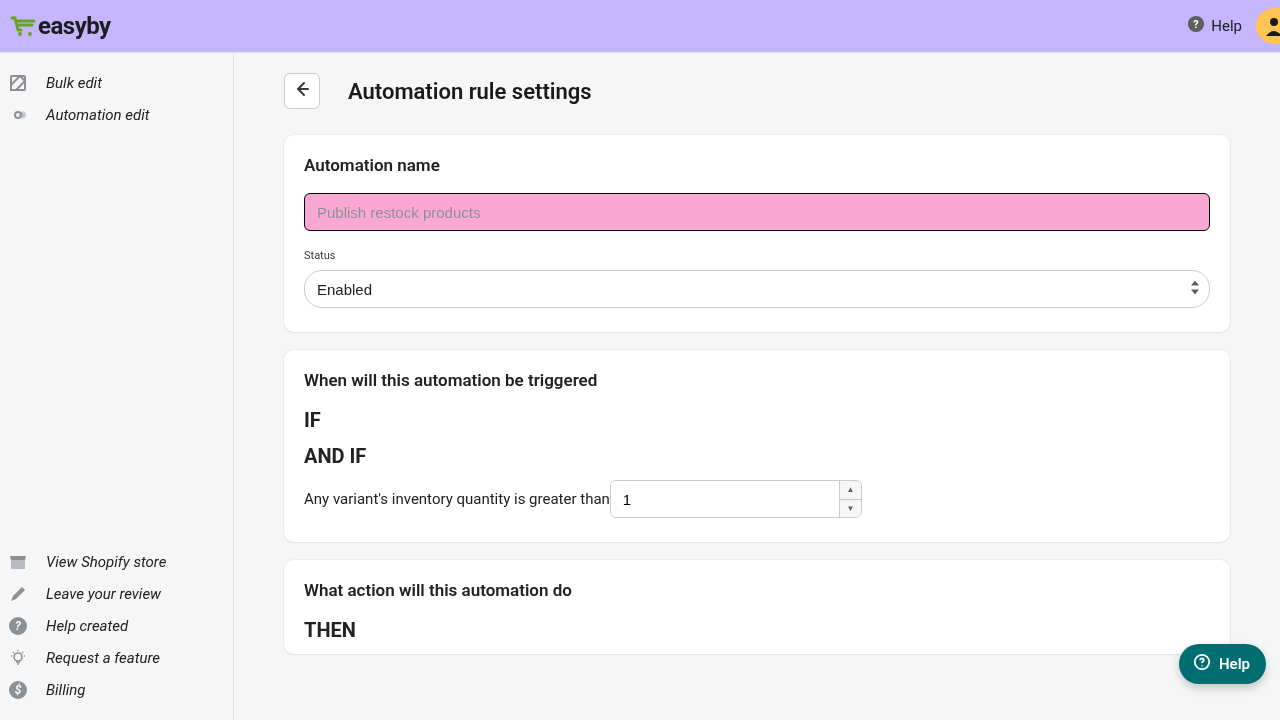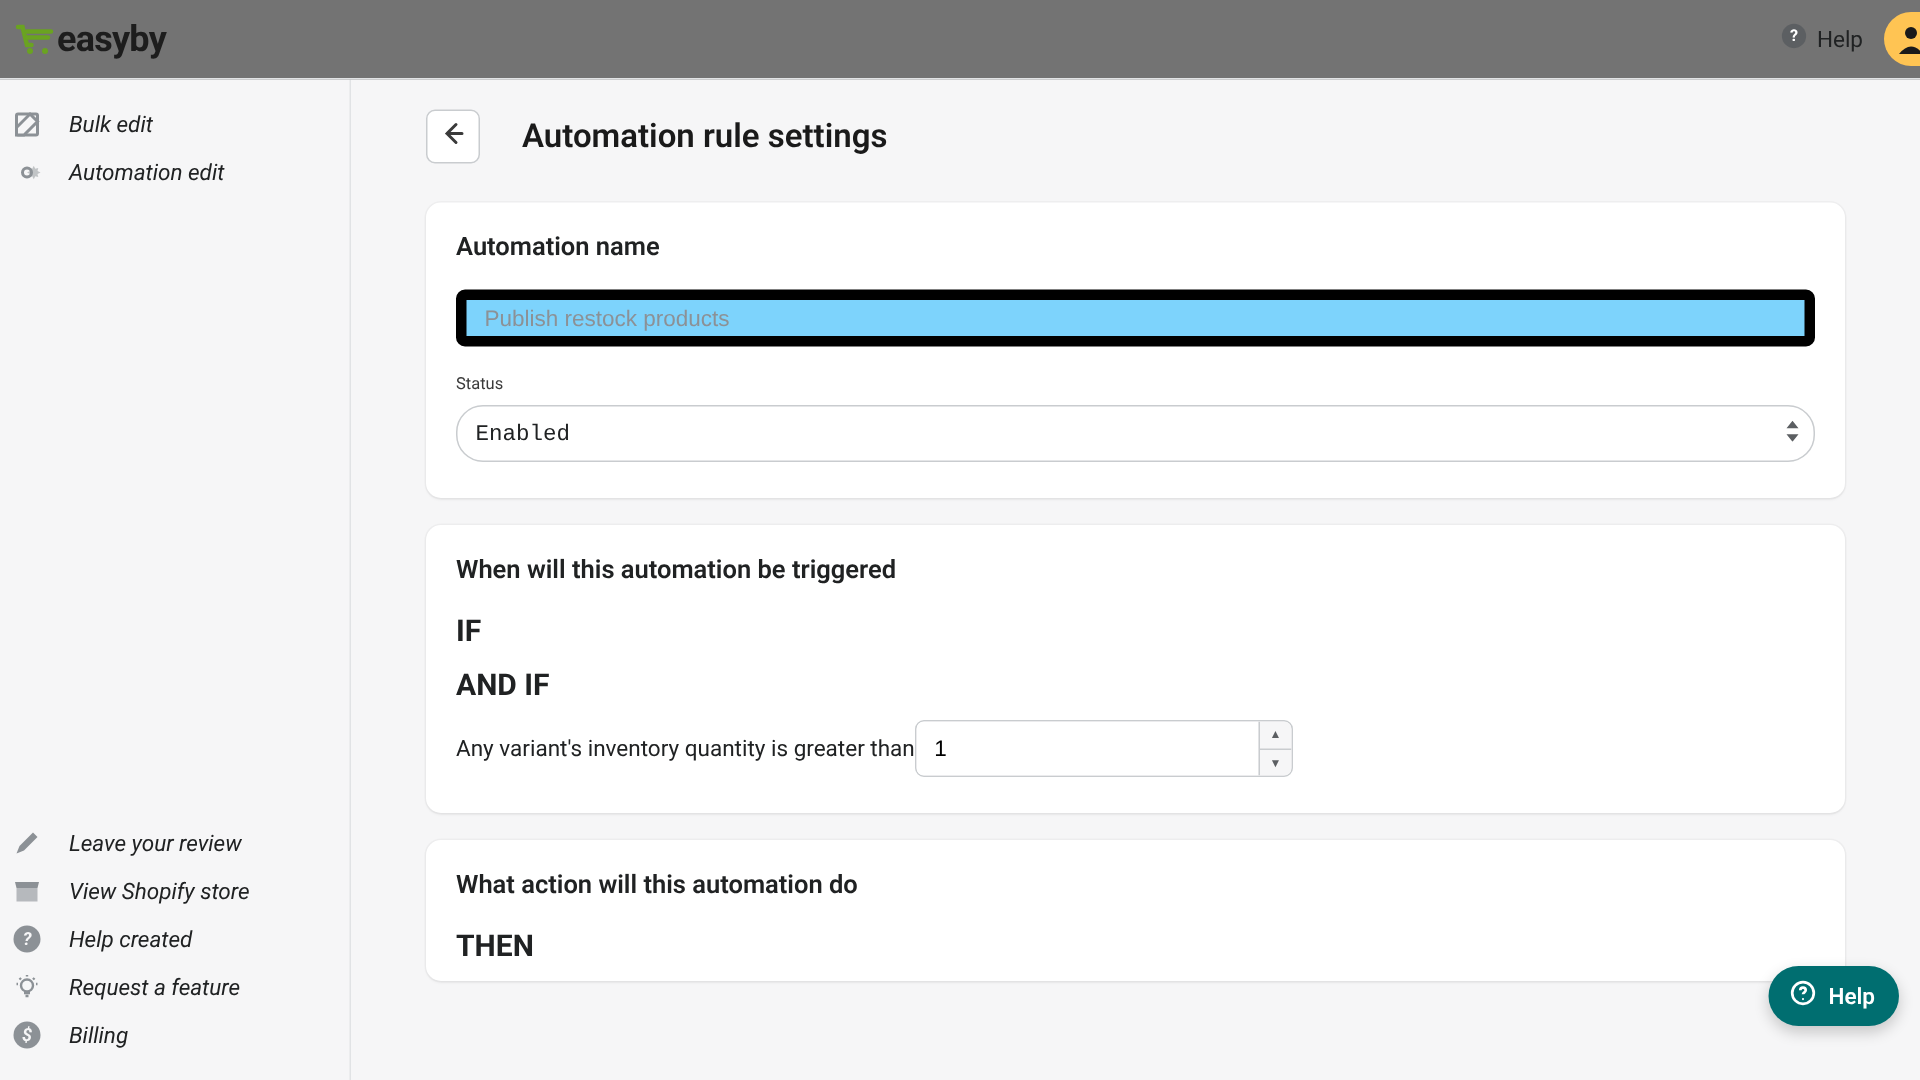--- a/index.html
+++ b/index.html
@@ -1,21 +1,21 @@
 <!DOCTYPE html>
 <html><head>
 <meta charset="utf-8">
 <style>
   * { box-sizing: border-box; margin: 0; padding: 0; }
   html, body { height: 100%; font-family: -apple-system, BlinkMacSystemFont, "Segoe UI", Roboto, Helvetica, Arial, sans-serif; }
   body { background: #f6f6f7; color: #202223; overflow: hidden; }
 
   .topbar {
     height: 53px;
-    background: #737373;
+    background: #c4b5fd;
     border-bottom: 1px solid #e1e3e5;
     display: flex;
     align-items: center;
     justify-content: space-between;
     padding: 0 0 0 10px;
     position: relative;
     z-index: 10;
   }
   .logo-wrap { display: flex; align-items: center; gap: 2px; }
   .logo-mark { display: flex; align-items: center; }
@@ -85,44 +85,43 @@
     border-radius: 10px;
     box-shadow: 0 0 0 1px rgba(0,0,0,0.03), 0 1px 2px rgba(0,0,0,0.05);
     margin: 0 34px 18px 34px;
     padding: 20px 20px 24px 20px;
   }
   .card-title { font-size: 17px; font-weight: 600; margin-bottom: 18px; color: #202223; }
 
   .text-input {
     width: 100%;
     height: 38px;
-    border: 7px solid #000000;
+    border: 1px solid #000000;
     border-radius: 6px;
     padding: 12px 12px;
     font-size: 15px;
     color: #202223;
-    background: #7dd3fc;
+    background: #f9a8d4;
   }
   .text-input::placeholder { color: #8c9196; }
 
   .field-label { font-size: 11px; color: #3a3a3a; margin: 18px 0 8px 0; }
 
   .select-wrap { position: relative; }
   .select-input {
     width: 100%;
     height: 38px;
     border: 1px solid #c9cccf;
     border-radius: 18px;
     padding: 0 12px;
     font-size: 15px;
     color: #202223;
     background: #ffffff;
     appearance: none;
     cursor: pointer;
-    font-family: Liberation Mono, monospace;
   }
   .select-caret {
     position: absolute; right: 10px; top: 50%; transform: translateY(-50%);
     pointer-events: none;
   }
 
   .rule-label { font-size: 20px; font-weight: 700; margin-bottom: 12px; }
   .rule-text { font-size: 15px; color: #202223; margin-bottom: 18px; }
   .rule-row { display: flex; align-items: center; gap: 0; }
   .rule-inline-text { font-size: 15px; }
@@ -224,33 +223,33 @@
             </svg>
         </span>
         <span>Automation edit</span>
       </li>
     </ul>
 
     <ul class="nav-list bottom-nav">
       <li class="nav-item">
         <span class="nav-icon">
           <svg width="20" height="20" viewBox="0 0 20 20" fill="#8c9196">
-              <path d="M3 17l2-5L14 3l3 3-9 9z"></path>
-            </svg>
-        </span>
-        <span>Leave your review</span>
-      </li>
-      <li class="nav-item">
-        <span class="nav-icon">
-          <svg width="20" height="20" viewBox="0 0 20 20" fill="#8c9196">
               <path d="M3 8h14v9H3z" opacity=".6"></path>
               <path d="M2 4h16l-1 4H3z"></path>
             </svg>
         </span>
         <span>View Shopify store</span>
+      </li>
+      <li class="nav-item">
+        <span class="nav-icon">
+          <svg width="20" height="20" viewBox="0 0 20 20" fill="#8c9196">
+              <path d="M3 17l2-5L14 3l3 3-9 9z"></path>
+            </svg>
+        </span>
+        <span>Leave your review</span>
       </li>
       <li class="nav-item">
         <span class="nav-icon">
           <svg width="20" height="20" viewBox="0 0 20 20">
               <circle cx="10" cy="10" r="9" fill="#8c9196"></circle>
               <text x="10" y="14" text-anchor="middle" font-size="12" font-weight="700" fill="#f6f6f7">?</text>
             </svg>
         </span>
         <span>Help created</span>
       </li>

